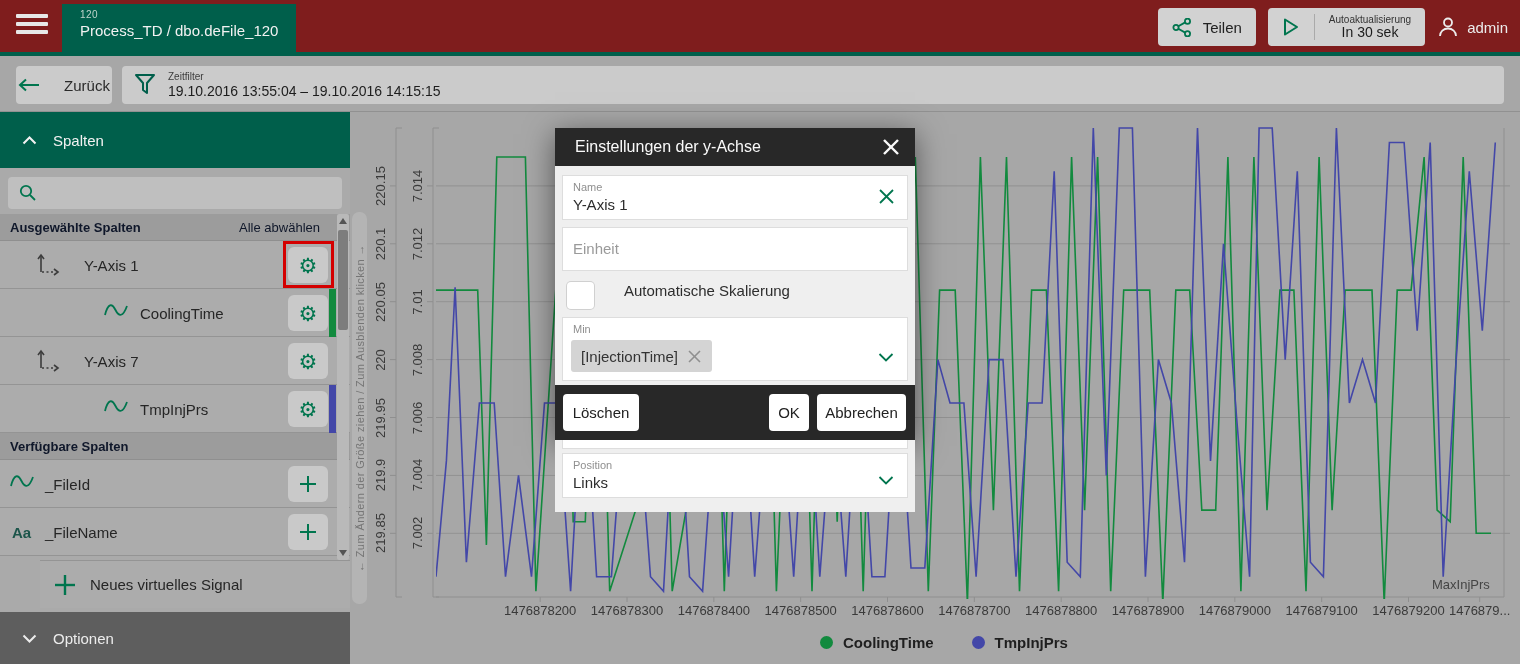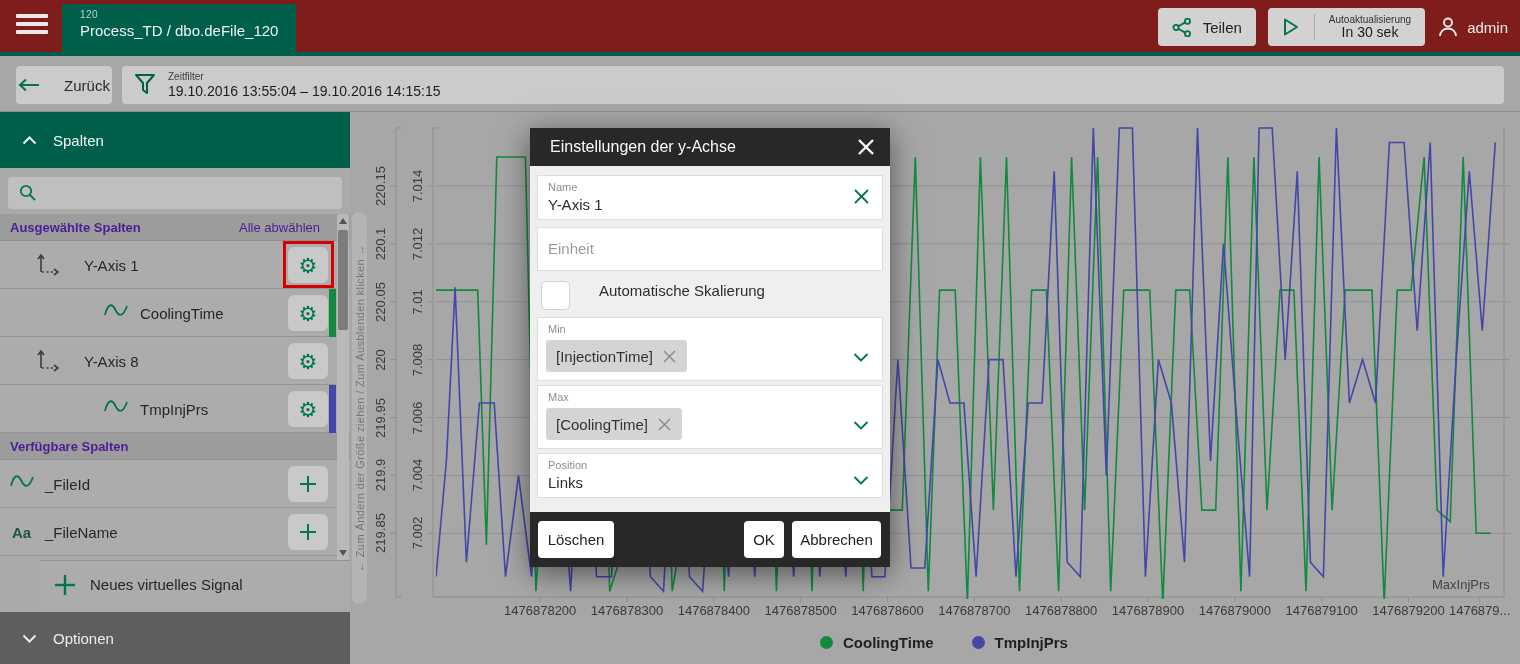--- a/index.html
+++ b/index.html
@@ -34,21 +34,21 @@
   
   .sidebar{position:absolute;left:0;top:112px;width:350px;bottom:0;background:#aaaaaa;}
   .sb-header{height:56px;background:#005f4b;color:#f2f2f2;display:flex;align-items:center;gap:16px;
              padding-left:22px;font-size:15px;cursor:pointer;}
   .search-row{height:46px;position:relative;}
   .search-box{position:absolute;left:8px;right:8px;top:9px;height:32px;background:#bfbfbf;border-radius:4px;
               display:flex;align-items:center;padding-left:10px;}
   .search-box input{border:none;background:transparent;outline:none;flex:1;font-size:14px;color:#222;
                     font-family:"Liberation Sans",sans-serif;}
   .section-row{height:27px;background:#9c9c9c;display:flex;align-items:center;justify-content:space-between;
-               padding:0 30px 0 10px;font-size:13px;color:#4c1d95;border-bottom:1px solid #8f8f8f;box-sizing:border-box;}
+               padding:0 30px 0 10px;font-size:13px;color:#0f172a;border-bottom:1px solid #8f8f8f;box-sizing:border-box;}
   .section-row .hd{font-weight:bold;}
   .section-row .lnk{cursor:pointer;}
   .item-row{height:48px;background:#acacac;border-bottom:1px solid #949494;position:relative;box-sizing:border-box;}
   .item-label{position:absolute;top:50%;transform:translateY(-50%);font-size:15px;color:#262626;}
   .row-icon{position:absolute;top:50%;transform:translateY(-50%);}
   .gear-btn,.plus-btn{position:absolute;right:22px;top:6px;width:40px;height:36px;background:#c9c9c9;border-radius:6px;
             display:flex;align-items:center;justify-content:center;cursor:pointer;}
   .gear-glyph{font-size:21px;color:#00754e;line-height:1;}
   .red-outline{position:absolute;right:16px;top:0;width:51px;height:47px;border:3px solid #d40000;box-sizing:border-box;pointer-events:none;}
   .row-strip{position:absolute;right:14px;top:0;bottom:-1px;width:7px;}
@@ -70,21 +70,21 @@
   
   #chart-svg{position:absolute;left:0;top:0;pointer-events:none;}
   .ytick-label{position:absolute;width:60px;height:16px;line-height:16px;text-align:center;font-size:13px;color:#3a3a3a;
                transform:rotate(-90deg);pointer-events:none;}
   .xtick-label{position:absolute;width:110px;height:16px;line-height:16px;text-align:center;font-size:13px;color:#3a3a3a;pointer-events:none;}
   .chart-annotation{position:absolute;font-size:13px;color:#454545;pointer-events:none;}
   .legend{position:absolute;left:820px;top:634px;width:320px;display:flex;align-items:center;gap:38px;}
   .legend-item{display:flex;align-items:center;gap:10px;font-size:15px;font-weight:bold;color:#1f1f1f;}
   .legend-dot{width:13px;height:13px;border-radius:50%;}
   
-  .modal{position:absolute;left:530px;top:128px;width:360px;height:439px;box-shadow:0 6px 28px rgba(0,0,0,.5);z-index:30;}
+  .modal{position:absolute;left:555px;top:128px;width:360px;height:312px;box-shadow:0 6px 28px rgba(0,0,0,.5);z-index:30;}
   .modal-header{position:absolute;left:0;top:0;right:0;height:38px;background:#282828;color:#fafafa;
                 display:flex;align-items:center;justify-content:space-between;padding:0 14px 0 20px;font-size:16px;}
   .modal-body{position:absolute;left:0;top:38px;right:0;height:346px;background:#efefef;}
   .modal-footer{position:absolute;left:0;bottom:0;right:0;height:55px;background:#282828;}
   .field{position:absolute;left:8px;right:8px;background:#fff;border-radius:0;box-shadow:0 0 0 1px #ddd;}
   .field .flabel{position:absolute;left:10px;top:5px;font-size:11px;color:#8f8f8f;}
   .field .fvalue{position:absolute;left:10px;top:20px;font-size:15px;color:#2d2d2d;border:none;outline:none;background:transparent;
                  font-family:"Liberation Sans",sans-serif;width:250px;padding:0;}
   .field .placeholder{position:absolute;left:10px;top:12px;font-size:15px;color:#9a9a9a;}
   .clear-x{position:absolute;right:12px;top:12px;cursor:pointer;}
@@ -316,21 +316,21 @@
 
     <div class="item-row">
       <span class="row-icon" style="left:36px;">
         <svg width="26" height="26" viewBox="0 0 26 26">
           <line x1="5" y1="22" x2="5" y2="6" stroke="#3c3c3c" stroke-width="1.6"></line>
           <polyline points="2,9 5,5 8,9" fill="none" stroke="#3c3c3c" stroke-width="1.6"></polyline>
           <line x1="6" y1="22" x2="19" y2="22" stroke="#3c3c3c" stroke-width="1.6" stroke-dasharray="2,2.5"></line>
           <polyline points="18,19 22,22 18,25" fill="none" stroke="#3c3c3c" stroke-width="1.6"></polyline>
         </svg>
       </span>
-      <span class="item-label" style="left:84px;">Y-Axis 8</span>
+      <span class="item-label" style="left:84px;">Y-Axis 7</span>
       <div class="gear-btn">
         <span class="gear-glyph">⚙</span>
       </div>
     </div>
 
     <div class="item-row">
       <span class="row-icon" style="left:104px;">
         <svg width="24" height="20" viewBox="0 0 24 20">
           <path d="M1,14 C4,2 8,2 11.5,9 C15,16 19,16 23,5" fill="none" stroke="#00754e" stroke-width="1.8"></path>
         </svg>

